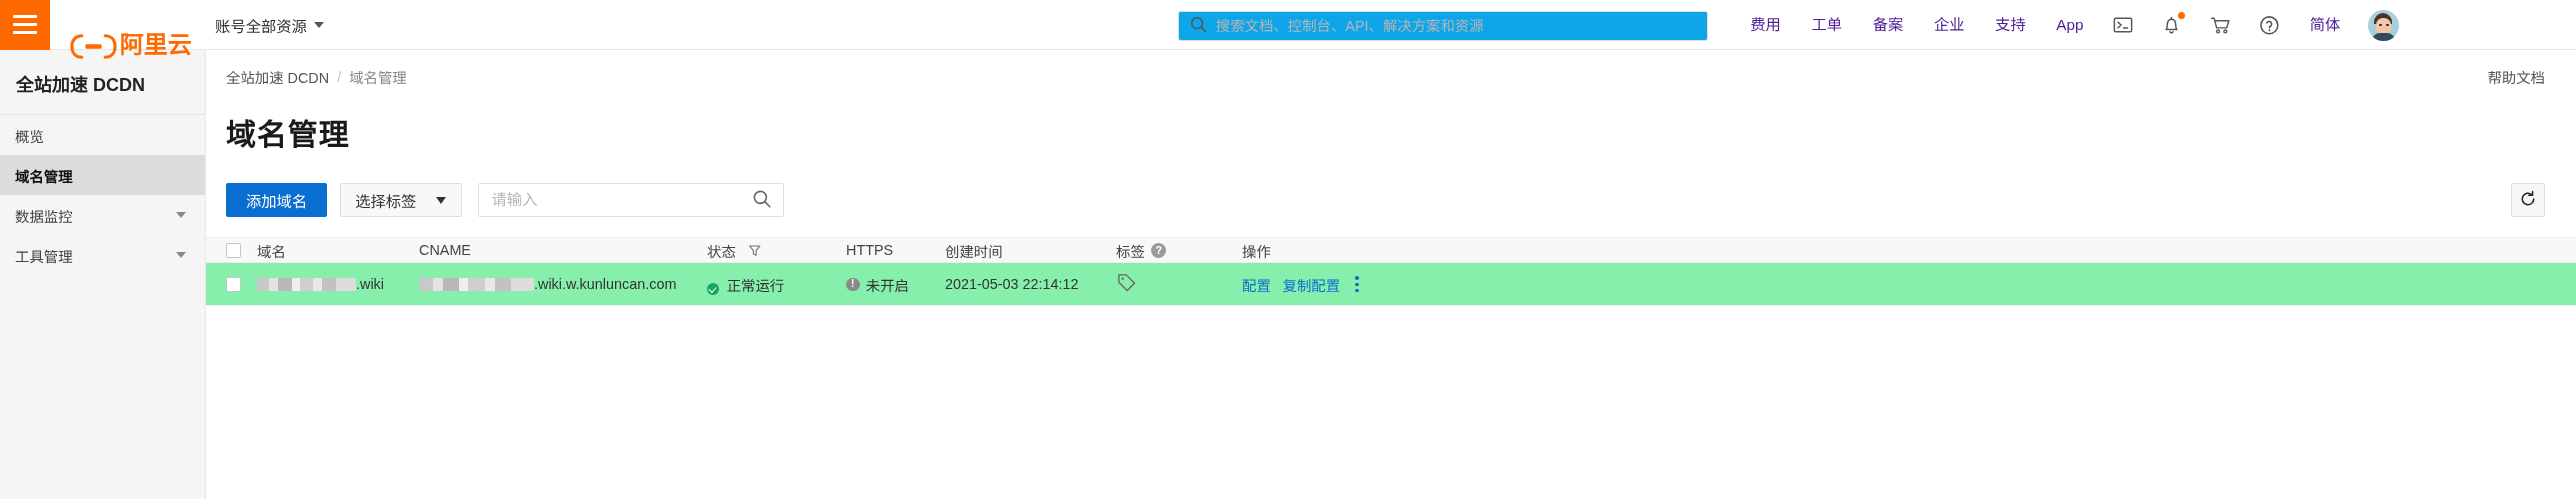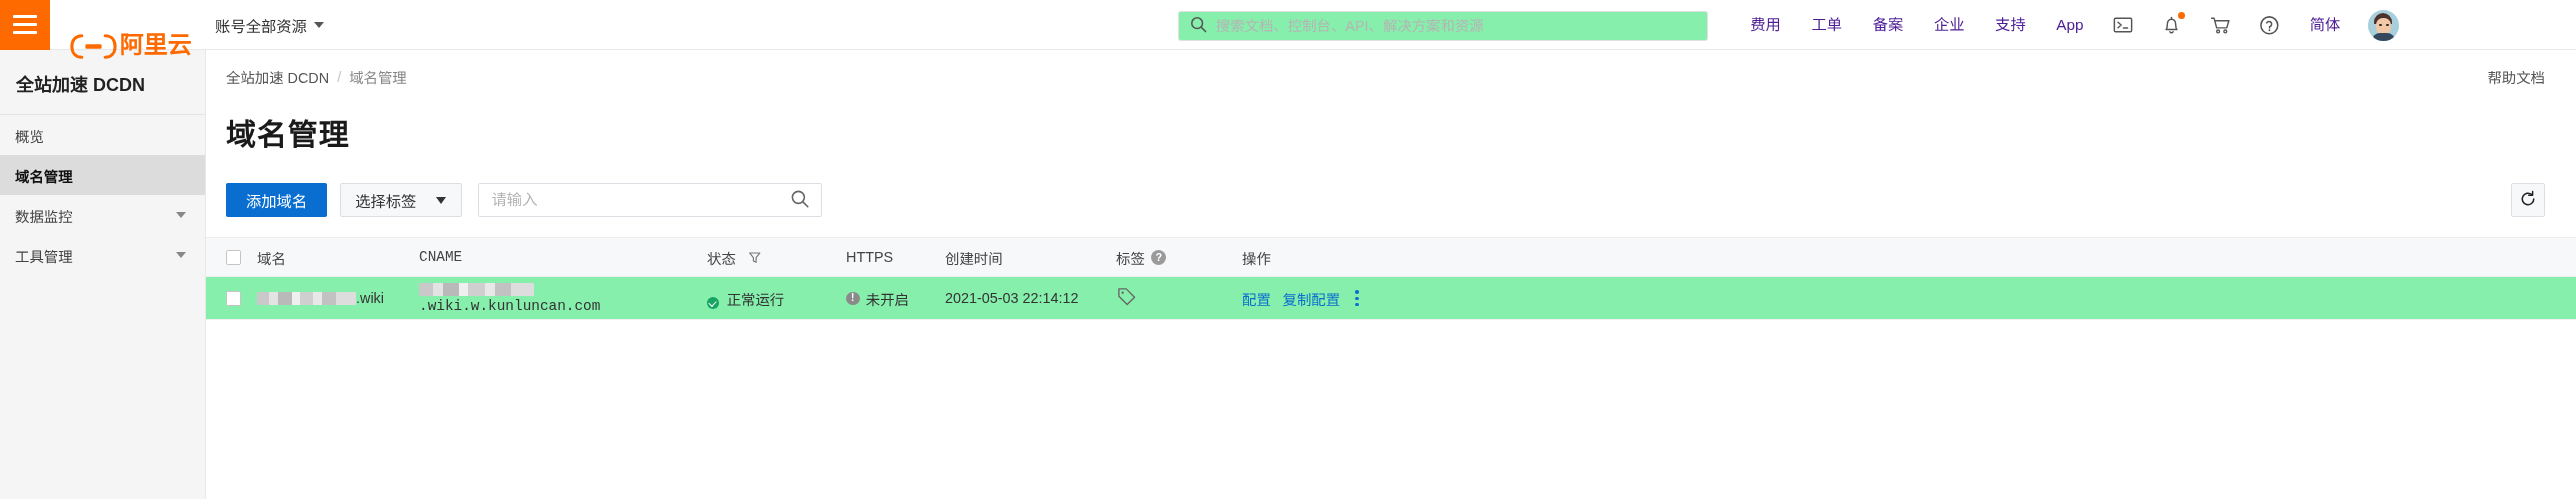--- a/index.html
+++ b/index.html
@@ -75,21 +75,21 @@
   }
 
   .search-wrap {
     position: absolute;
     left: 1178px;
     top: 10.8px;
     width: 530px;
     height: 30px;
     border: 0.9px solid #e0e0e0;
     border-radius: 2.7px;
-    background: #86efac;
+    background: #0ea5e9;
     display: flex;
     align-items: center;
     padding: 0 10.8px;
     gap: 9px;
   }
   .search-wrap .mag { flex: 0 0 auto; }
   .search-input {
     border: none;
     outline: none;
     font-size: 14.4px;
@@ -293,21 +293,21 @@
     justify-content: space-between;
   }
   .btn-select .chev {
     width: 0; height: 0;
     border-left: 5.4px solid transparent;
     border-right: 5.4px solid transparent;
     border-top: 7.2px solid #333;
   }
   .filter-input-wrap {
     height: 34px;
-    width: 344px;
+    width: 306px;
     border: 0.9px solid #dcdee3;
     border-radius: 1.8px;
     display: flex;
     align-items: center;
     padding: 0 10.8px 0 12.6px;
     background: #fff;
     margin-left: 3.6px;
   }
   .filter-input {
     border: none; outline: none;
@@ -338,36 +338,36 @@
     width: 100%;
   }
   .thead, .trow {
     display: flex;
     align-items: center;
     padding-left: 20px;
     padding-right: 31px;
   }
   .thead {
     background: #f7f8fa;
-    height: 40px;
+    height: 26px;
     font-size: 14.4px;
     color: #444;
     border-top: 0.9px solid #ededed;
     border-bottom: 0.9px solid #ededed;
   }
   .trow {
     height: 43px;
     font-size: 14.4px;
     color: #333;
     border-bottom: 0.9px solid #f0f0f0;
     background: #86efac;
   }
   .c-check { flex: 0 0 31px; display: flex; align-items: center; }
   .c-domain { flex: 0 0 162px; }
-  .c-cname  { flex: 0 0 288px; font-family: Liberation Mono, monospace; }
+  .c-cname  { flex: 0 0 288px; }
   .c-status { flex: 0 0 139px; display: flex; align-items: flex-end; gap: 8px; }
   .c-https  { flex: 0 0 99px; display: flex; align-items: center; gap: 6.3px; }
   .c-time   { flex: 0 0 171px; }
   .c-tag    { flex: 0 0 126px; display: flex; align-items: center; }
   .c-ops    { flex: 1; display: flex; align-items: center; gap: 11.7px; }
 
   .chk {
     width: 15.3px; height: 15.3px;
     border: 0.9px solid #c4c4c4;
     border-radius: 1.8px;

